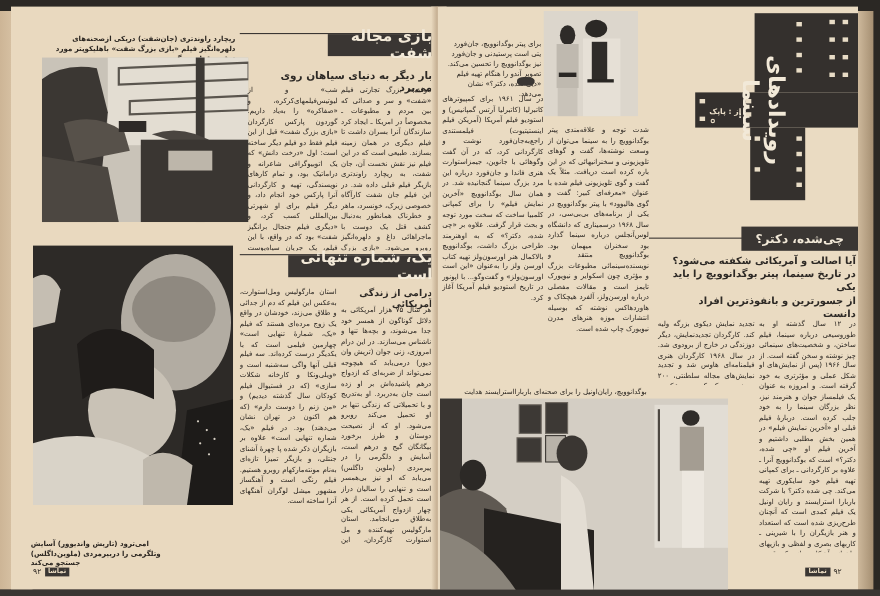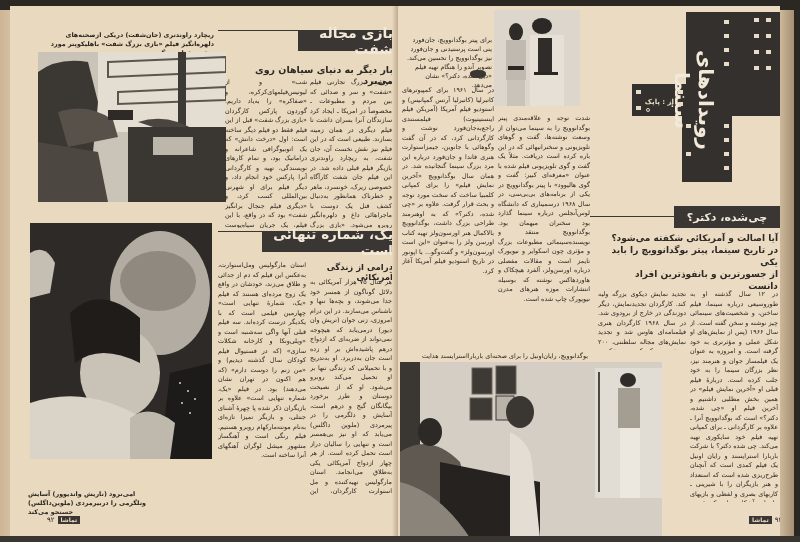--- a/index.html
+++ b/index.html
@@ -24,21 +24,21 @@
   .col-text { font-size: 6.4px; line-height: 9.5px; color: #2a2520; text-align: justify; }
   .caption { font-size: 6.4px; line-height: 9px; color: #2a2520; font-weight: bold; }
 
   .headline-box { position: absolute; background: #3a3633; color: #f2e9d8; font-weight: bold;
     display: flex; align-items: center; justify-content: center; }
   .headline-rule { position: absolute; height: 1px; background: #3a3633; }
   .subhead { position: absolute; font-weight: bold; color: #2d2925; text-align: right; }
 
   .photo { position: absolute; overflow: hidden; }
 
-  .folio { position: absolute; display: flex; align-items: flex-end; gap: 3px; font-size: 7px; color: #2a2520; margin-left: 17px; }
+  .folio { position: absolute; display: flex; align-items: flex-end; gap: 3px; font-size: 7px; color: #2a2520; }
   .folio-logo { background: #3a3633; color: #eadbc2; font-size: 6px; font-weight: bold; padding: 0 3px; height: 8px; line-height: 8px; }
 
   .film-block { position: absolute; background: #34302d; }
   .sprocket { position: absolute; width: 5px; height: 4px; background: #e8dcc6; }
 </style>
 </head>
 <body>
 
 <div class="spread">
   <div class="page-left-edge"></div>

